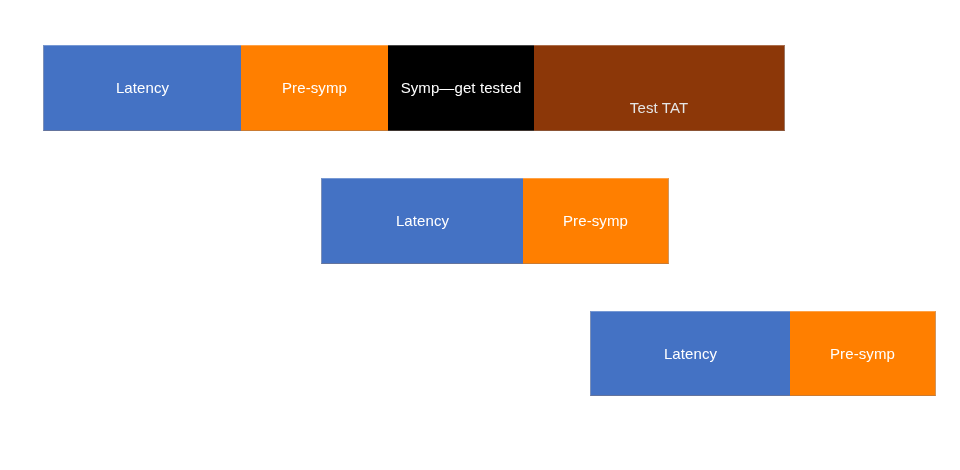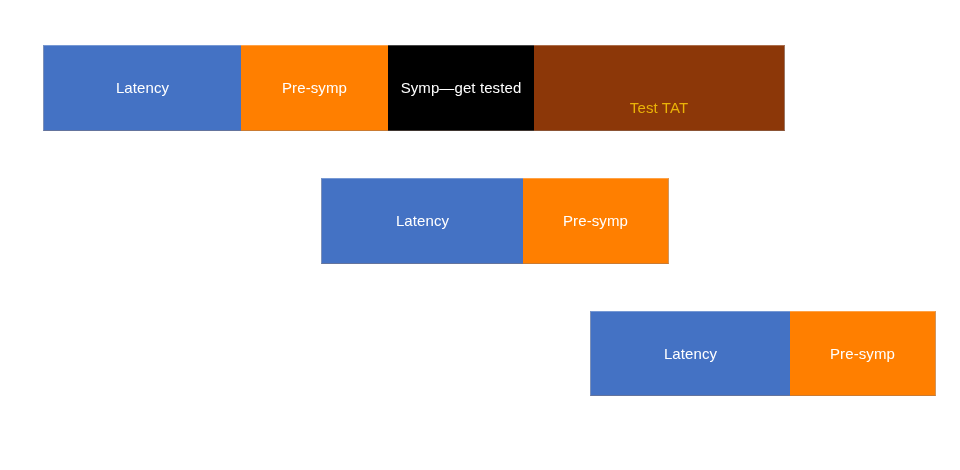--- a/index.html
+++ b/index.html
@@ -60,21 +60,21 @@
       <div class="segment" style="width: 198px; flex: 0 0 198px; background: rgb(68, 114, 196);">
         <span class="segment-label" style="color: rgb(255, 255, 255);">Latency</span>
       </div>
       <div class="segment" style="width: 147px; flex: 0 0 147px; background: rgb(255, 127, 0);">
         <span class="segment-label" style="color: rgb(255, 255, 255);">Pre-symp</span>
       </div>
       <div class="segment" style="width: 146px; flex: 0 0 146px; background: #000000;">
         <span class="segment-label" style="color: rgb(255, 255, 255);">Symp—get tested</span>
       </div>
       <div class="segment" style="width: 251px; flex: 0 0 251px; background: rgb(140, 55, 8);">
-        <span class="segment-label" style="color: #eab308; margin-top: 40px;">Test TAT</span>
+        <span class="segment-label" style="color: #e5e5e5; margin-top: 40px;">Test TAT</span>
       </div>
     </div>
     <div class="timeline-bar" style="left: 321px; top: 178px; width: 348px; height: 86px;">
       <div class="segment" style="width: 202px; flex: 0 0 202px; background: rgb(68, 114, 196);">
         <span class="segment-label" style="color: rgb(255, 255, 255);">Latency</span>
       </div>
       <div class="segment" style="width: 146px; flex: 0 0 146px; background: rgb(255, 127, 0);">
         <span class="segment-label" style="color: rgb(255, 255, 255);">Pre-symp</span>
       </div>
     </div>

